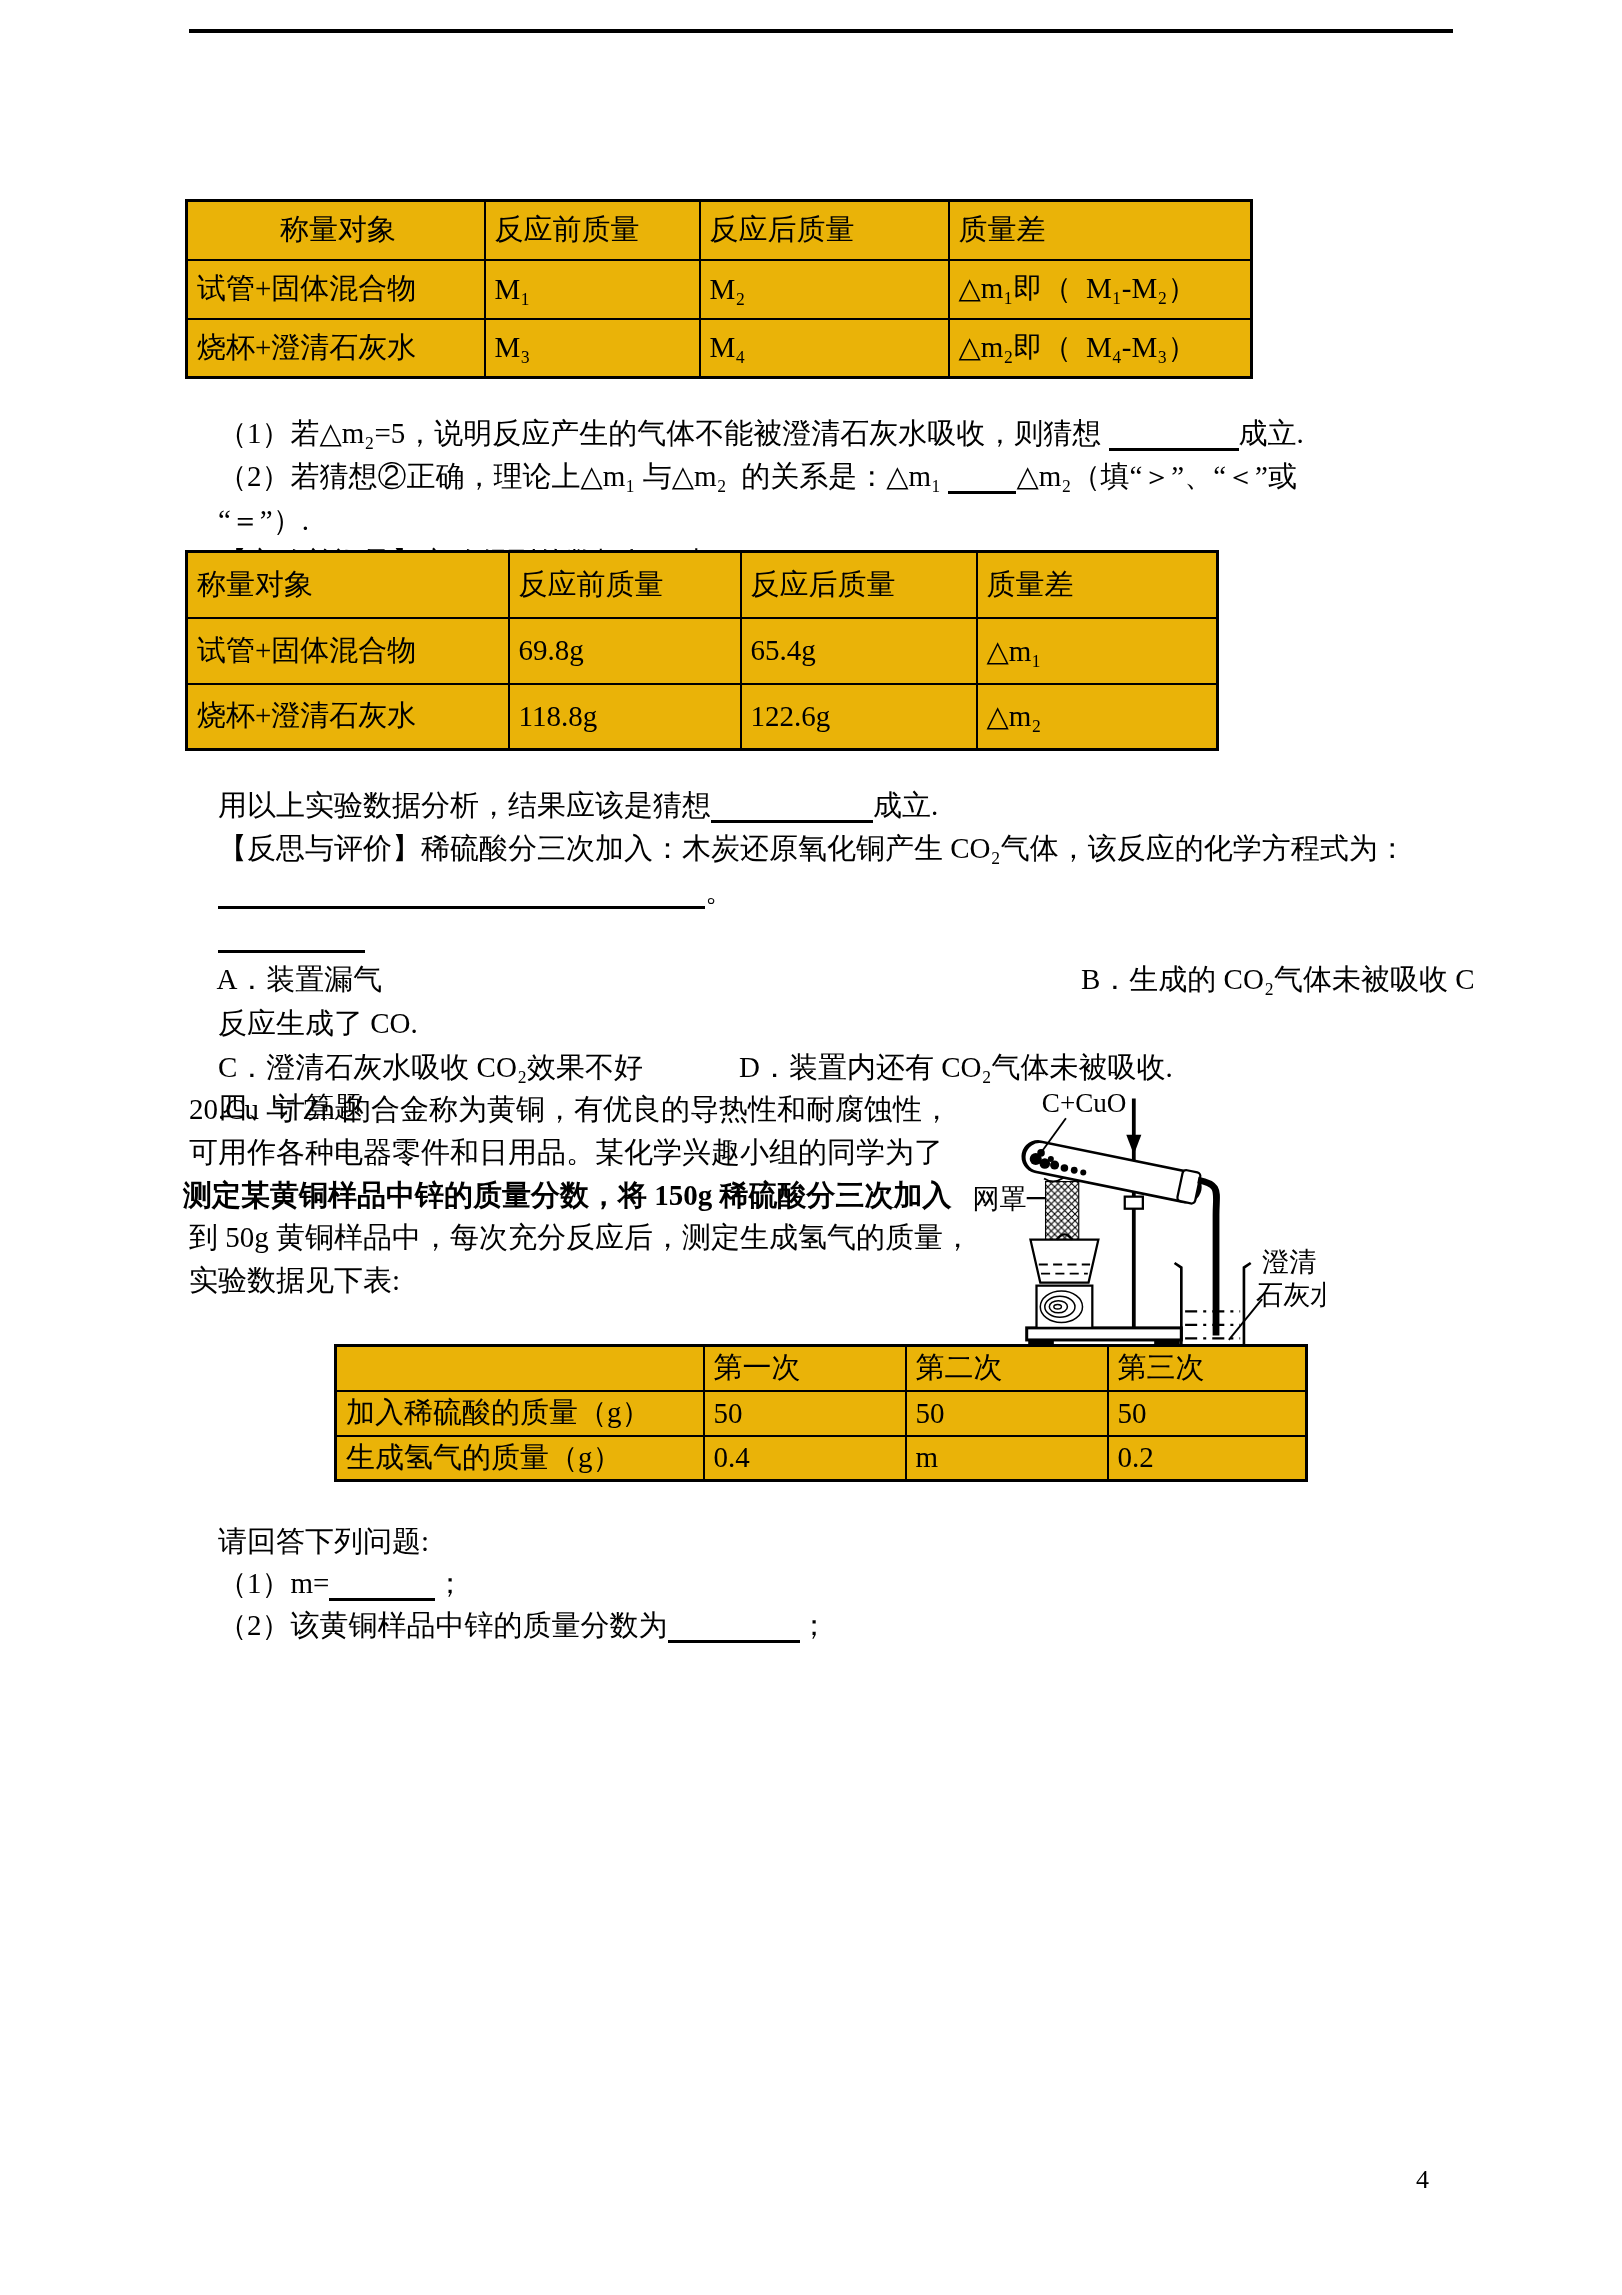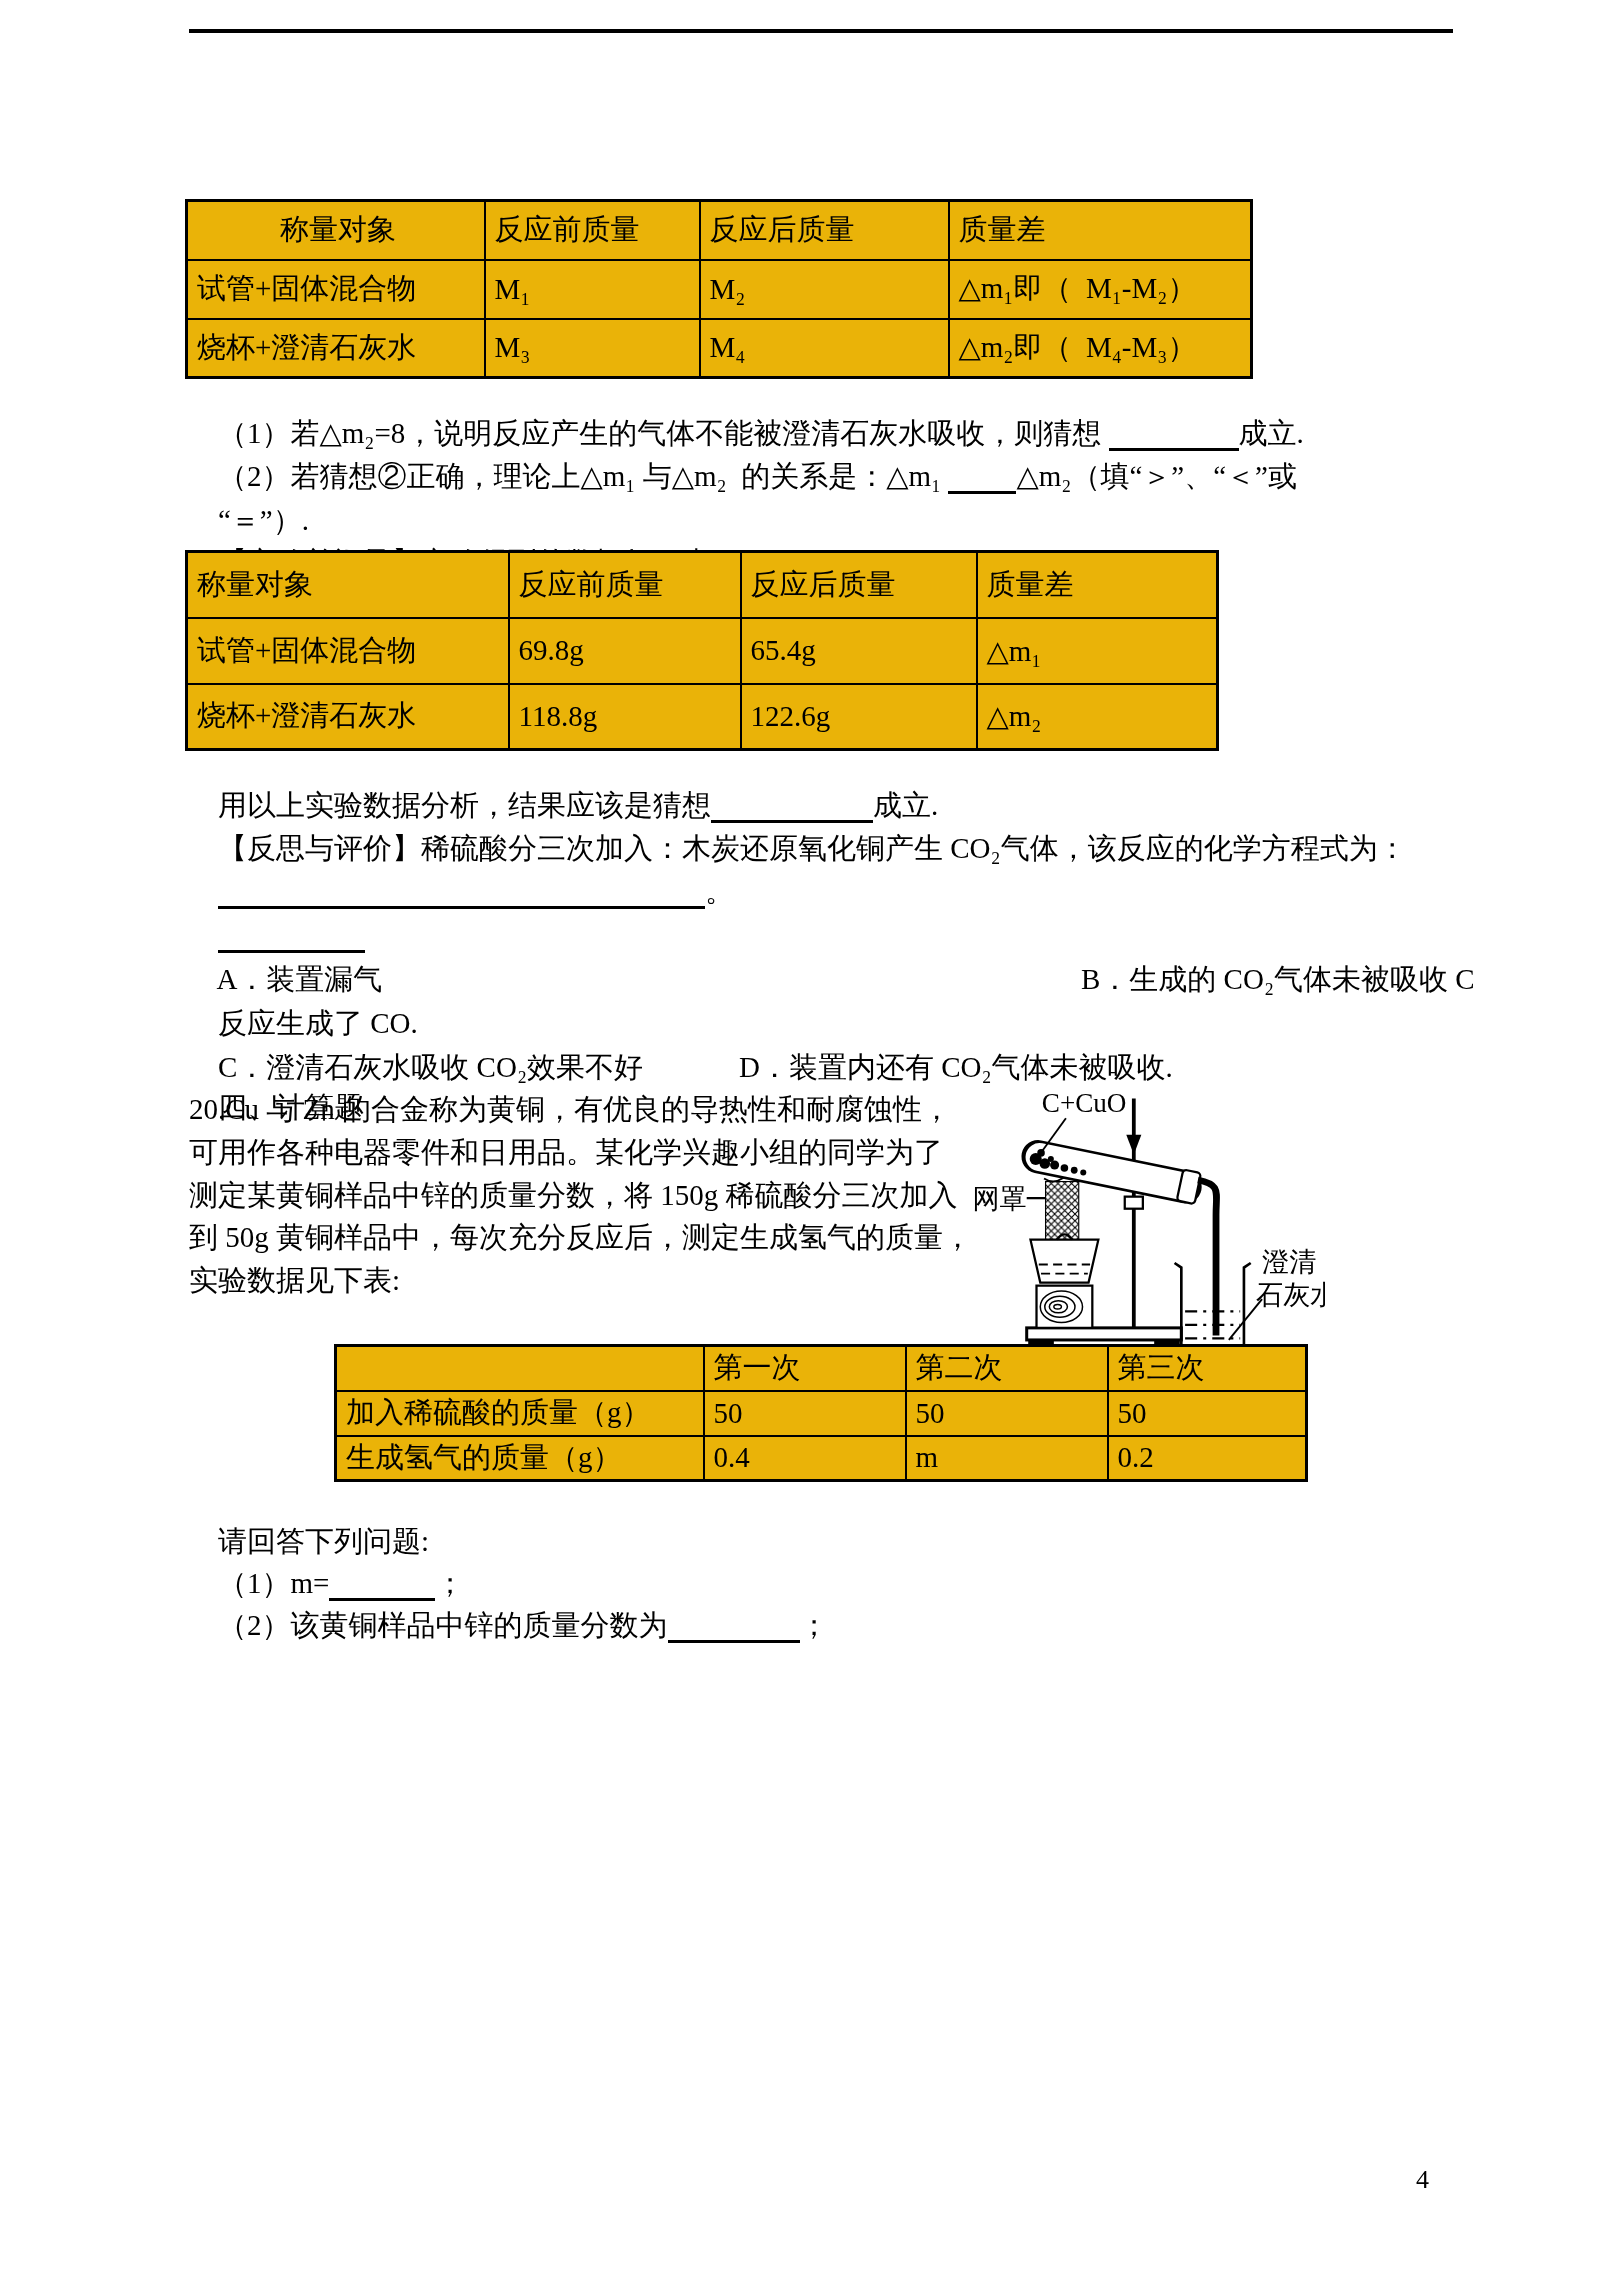--- a/index.html
+++ b/index.html
@@ -75,21 +75,21 @@
       <tr class="h78">
         <td>烧杯+澄清石灰水</td>
         <td>M₃</td>
         <td>M₄</td>
         <td>△m₂即（  M₄-M₃）</td>
       </tr>
     </tbody>
   </table>
 
   <div class="tline" style="left:189px; top:381px;">
-    <span>（1）若△m₂=8，说明反应产生的气体不能被澄清石灰水吸收，则猜想 </span><span class="blk" style="width:130px;"></span><span>成立.</span>
+    <span>（1）若△m₂=5，说明反应产生的气体不能被澄清石灰水吸收，则猜想 </span><span class="blk" style="width:130px;"></span><span>成立.</span>
   </div>
 
   <div class="tline" style="left:189px; top:424px;">
     <span>（2）若猜想②正确，理论上△m₁ 与△m₂  的关系是：△m₁ </span><span class="blk" style="width:68px;"></span><span>△m₂（填“＞”、“＜”或</span>
   </div>
 
   <div class="tline" style="left:189px; top:468px;">
     <span>“＝”）.</span>
   </div>
 
@@ -157,21 +157,21 @@
   <div class="tline" style="left:710px; top:1015px;">
     <span>D．装置内还有 CO₂气体未被吸收.</span>
   </div>
 
   <div class="tline" style="left:189px; top:1055px;">
     <span>四、计算题</span>
   </div>
 
   <div class="tline" style="left:189px; top:1092px;"><span>20.Cu 与 Zn 的合金称为黄铜，有优良的导热性和耐腐蚀性，</span></div>
   <div class="tline" style="left:189px; top:1135px;"><span>可用作各种电器零件和日用品。某化学兴趣小组的同学为了</span></div>
-  <div class="tline" style="left:189px; top:1178px;"><span>测定某黄铜样品中锌的质量分数，将 150g 稀硫酸分三次加入</span></div>
+  <div class="tline" style="left:183px; top:1178px;font-weight:bold;"><span>测定某黄铜样品中锌的质量分数，将 150g 稀硫酸分三次加入</span></div>
   <div class="tline" style="left:189px; top:1220px;"><span>到 50g 黄铜样品中，每次充分反应后，测定生成氢气的质量，</span></div>
   <div class="tline" style="left:189px; top:1263px;"><span>实验数据见下表:</span></div>
 
   <svg style="position:absolute; left:966px; top:1085px;" width="359" height="264" viewBox="0 0 475 350">
     <defs>
       <pattern id="mesh" width="9" height="9" patternUnits="userSpaceOnUse">
         <path d="M0,0 L9,9 M9,0 L0,9" stroke="#000" stroke-width="1.4" fill="none"></path>
       </pattern>
     </defs>
 

